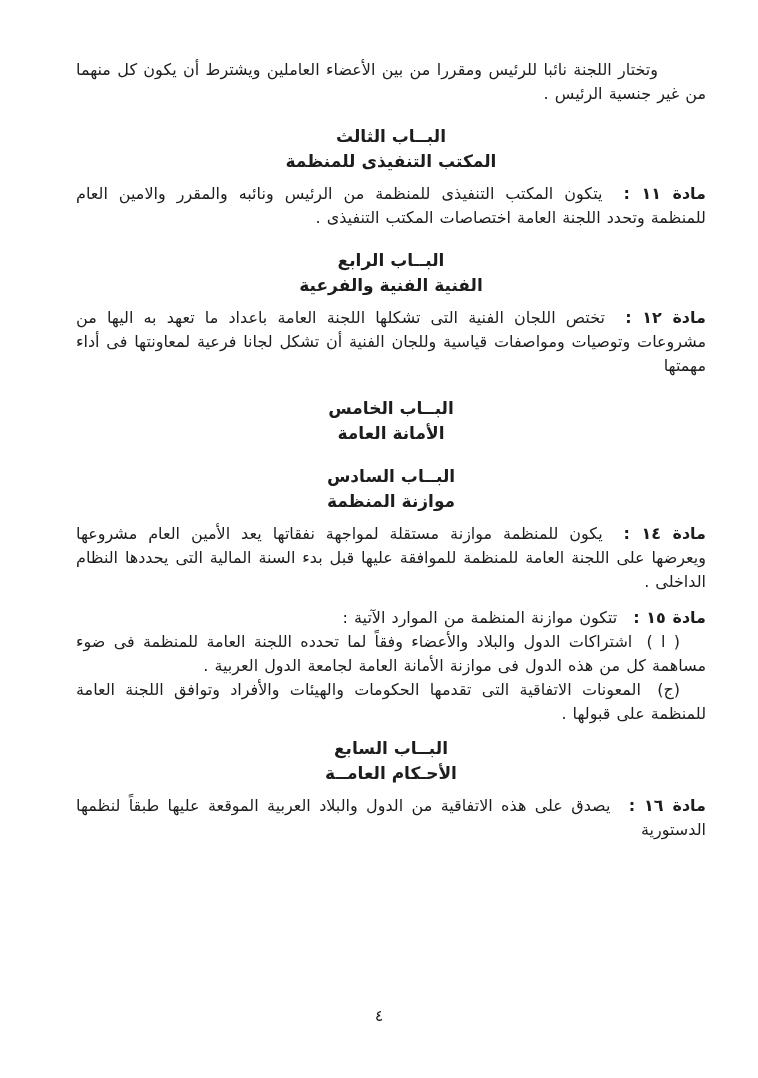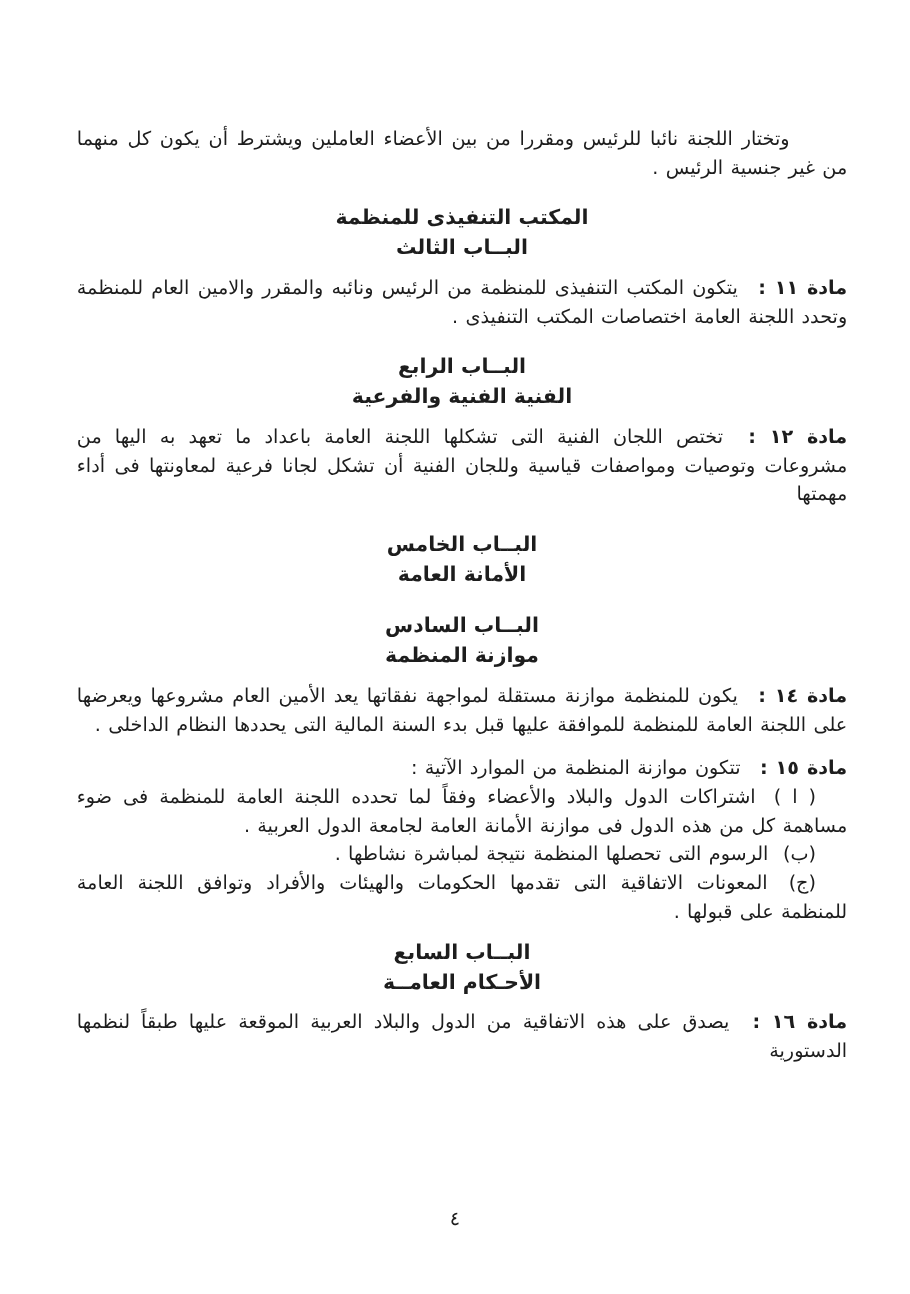--- a/index.html
+++ b/index.html
@@ -14,22 +14,22 @@
     background: #ffffff;
     overflow: hidden;
     direction: rtl;
     font-family: "DejaVu Sans", sans-serif;
     color: #1d1d1d;
   }
   .content {
     position: absolute;
     top: 0;
     right: 52px;
-    left: 64px;
-    padding-top: 104px;
+    left: 76px;
+    padding-top: 58px;
   }
   p.body {
     margin: 0;
     font-size: 16px;
     line-height: 24px;
     text-align: justify;
     word-spacing: 1px;
   }
   p.intro {
     text-indent: 48px;
@@ -73,22 +73,22 @@
 </style>
 </head>
 <body>
 
 <div class="page">
   <div class="content">
 
     <p class="body intro">وتختار اللجنة نائبا للرئيس ومقررا من بين الأعضاء العاملين ويشترط أن يكون كل منهما من غير جنسية الرئيس .</p>
 
     <div class="chapter">
+      <div>البــاب الثالث</div>
       <div>المكتب التنفيذى للمنظمة</div>
-      <div>البــاب الثالث</div>
     </div>
 
     <p class="body">
       <span class="article-label">مادة ١١ :</span>
       <span>يتكون المكتب التنفيذى للمنظمة من الرئيس ونائبه والمقرر والامين العام للمنظمة وتحدد اللجنة العامة اختصاصات المكتب التنفيذى .</span>
     </p>
 
     <div class="chapter">
       <div>البــاب الرابع</div>
       <div>الفنية الفنية والفرعية</div>
@@ -119,24 +119,20 @@
       <span class="article-label">مادة ١٥ :</span>
       <span>تتكون موازنة المنظمة من الموارد الآتية :</span>
     </p>
 
     <div>
       <p class="body item">
         <span class="item-marker">( ا )</span>
         <span>اشتراكات الدول والبلاد والأعضاء وفقاً لما تحدده اللجنة العامة للمنظمة فى ضوء مساهمة كل من هذه الدول فى موازنة الأمانة العامة لجامعة الدول العربية .</span>
       </p>
       <p class="body item">
-        <span class="item-marker">(ب)</span>
-        <span>الرسوم التى تحصلها المنظمة نتيجة لمباشرة نشاطها .</span>
-      </p>
-      <p class="body item">
         <span class="item-marker">(ج)</span>
         <span>المعونات الاتفاقية التى تقدمها الحكومات والهيئات والأفراد وتوافق اللجنة العامة للمنظمة على قبولها .</span>
       </p>
     </div>
 
     <div class="chapter tight">
       <div>البــاب السابع</div>
       <div>الأحـكام العامــة</div>
     </div>
 

